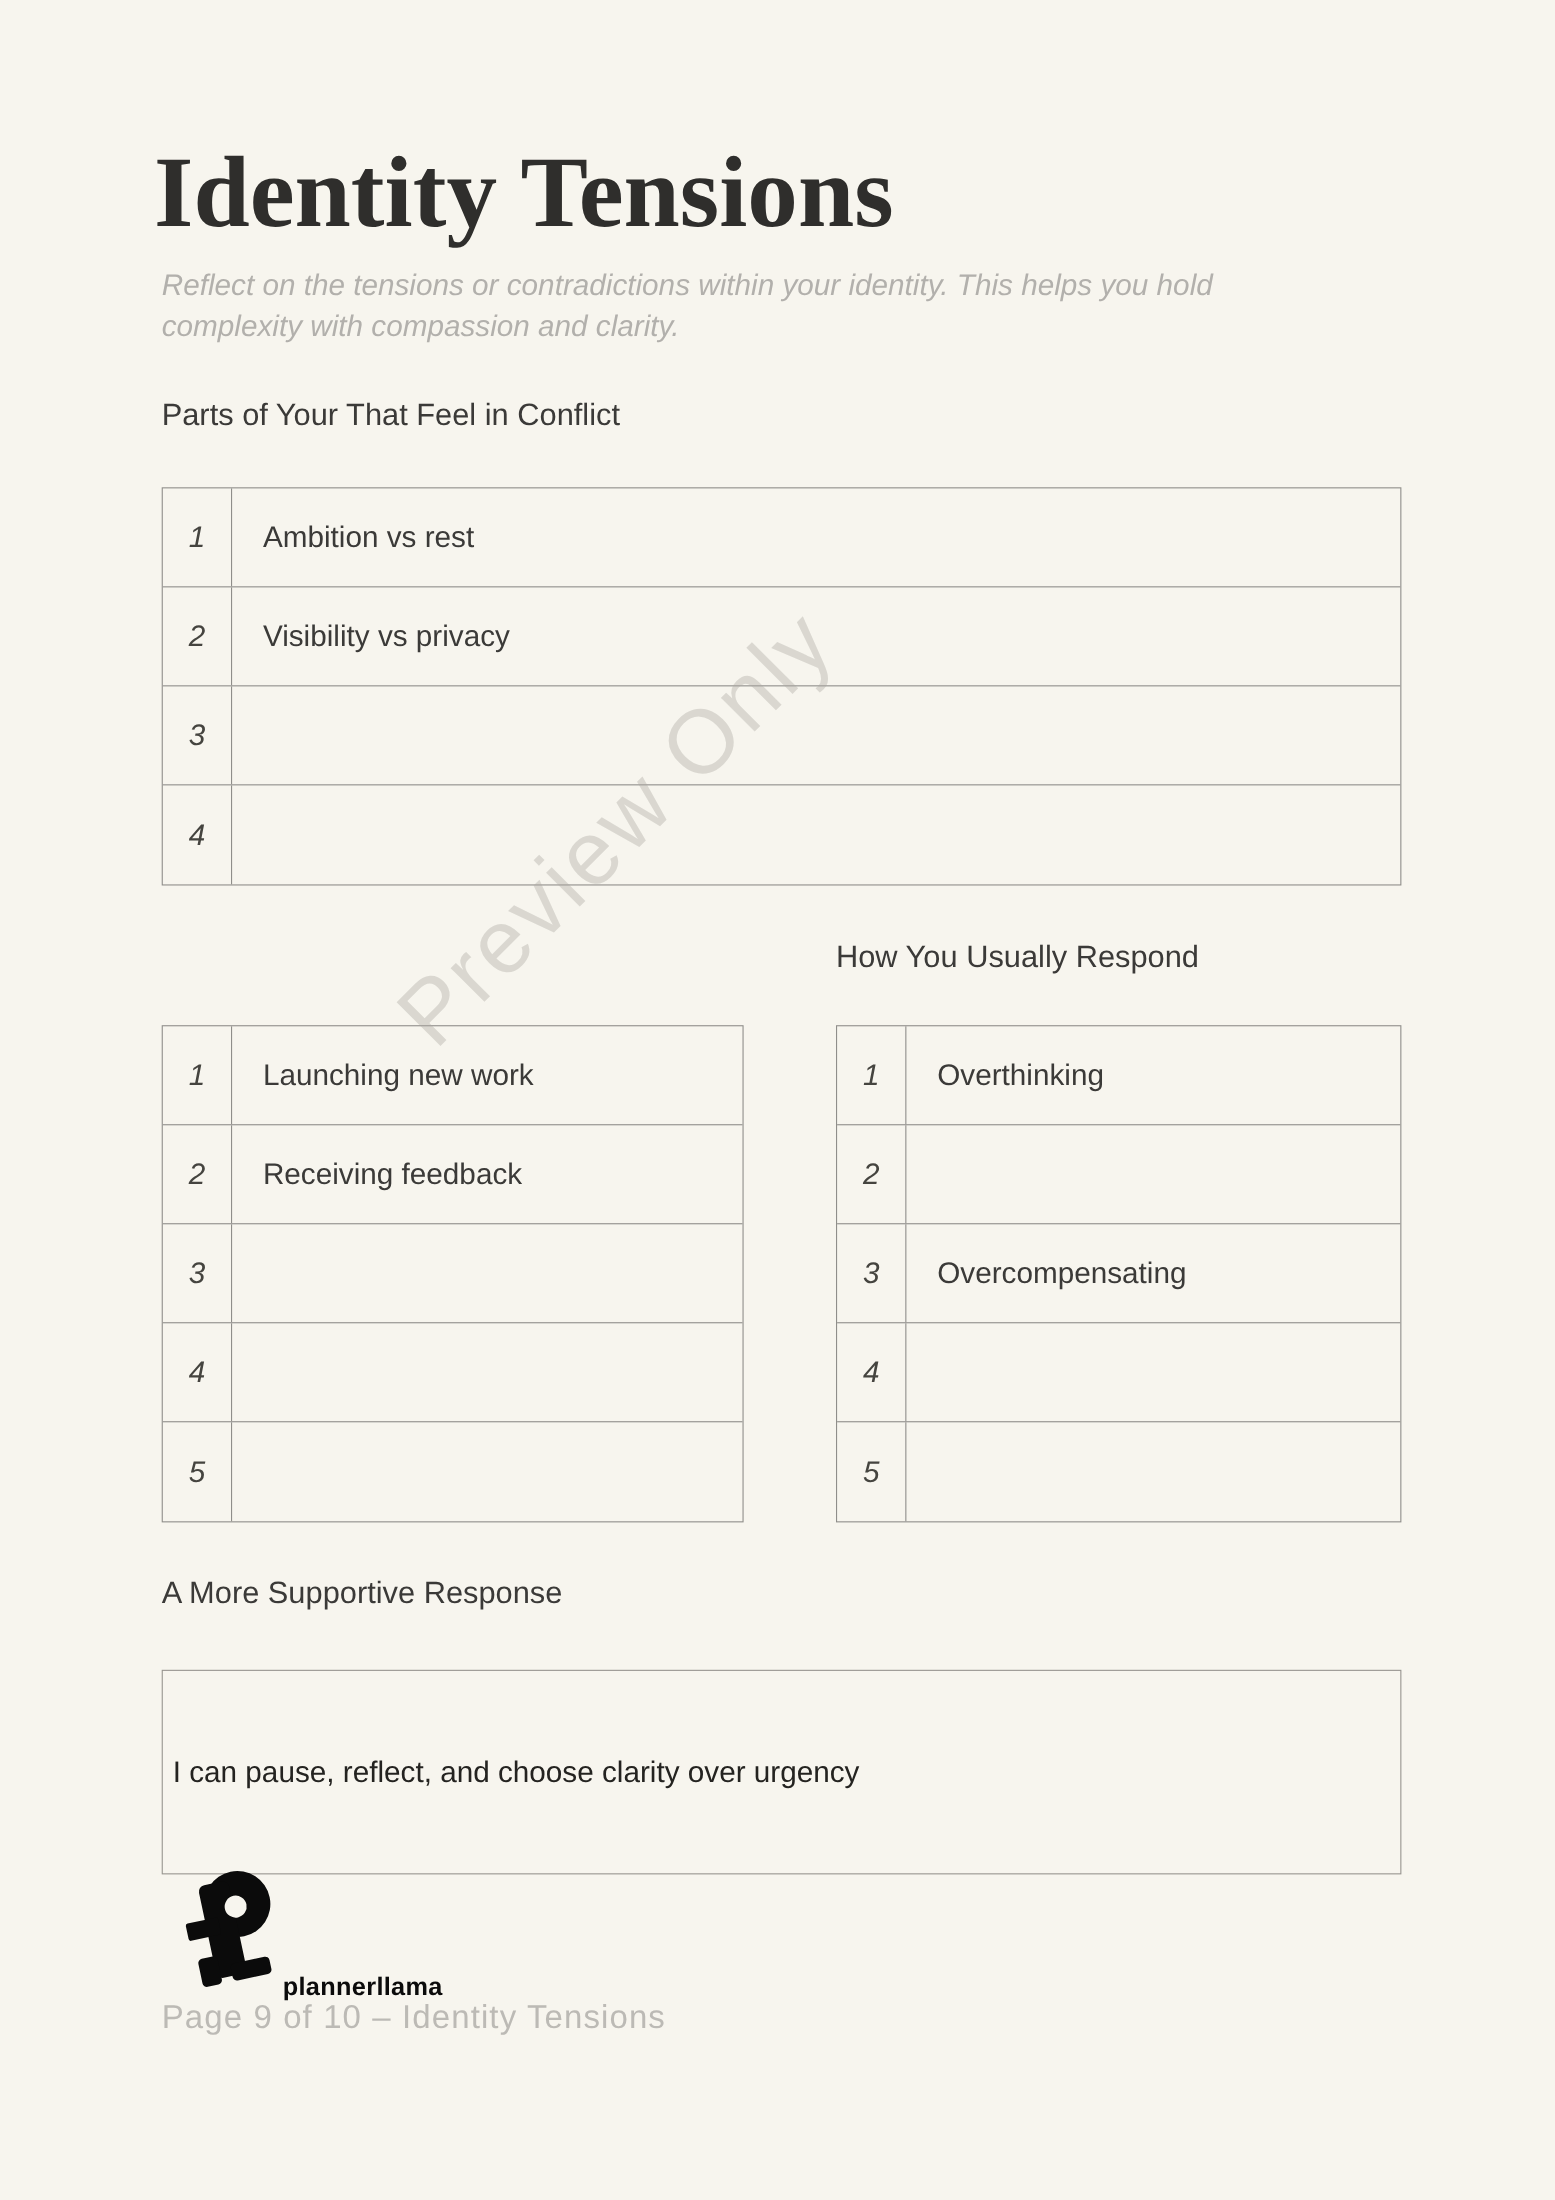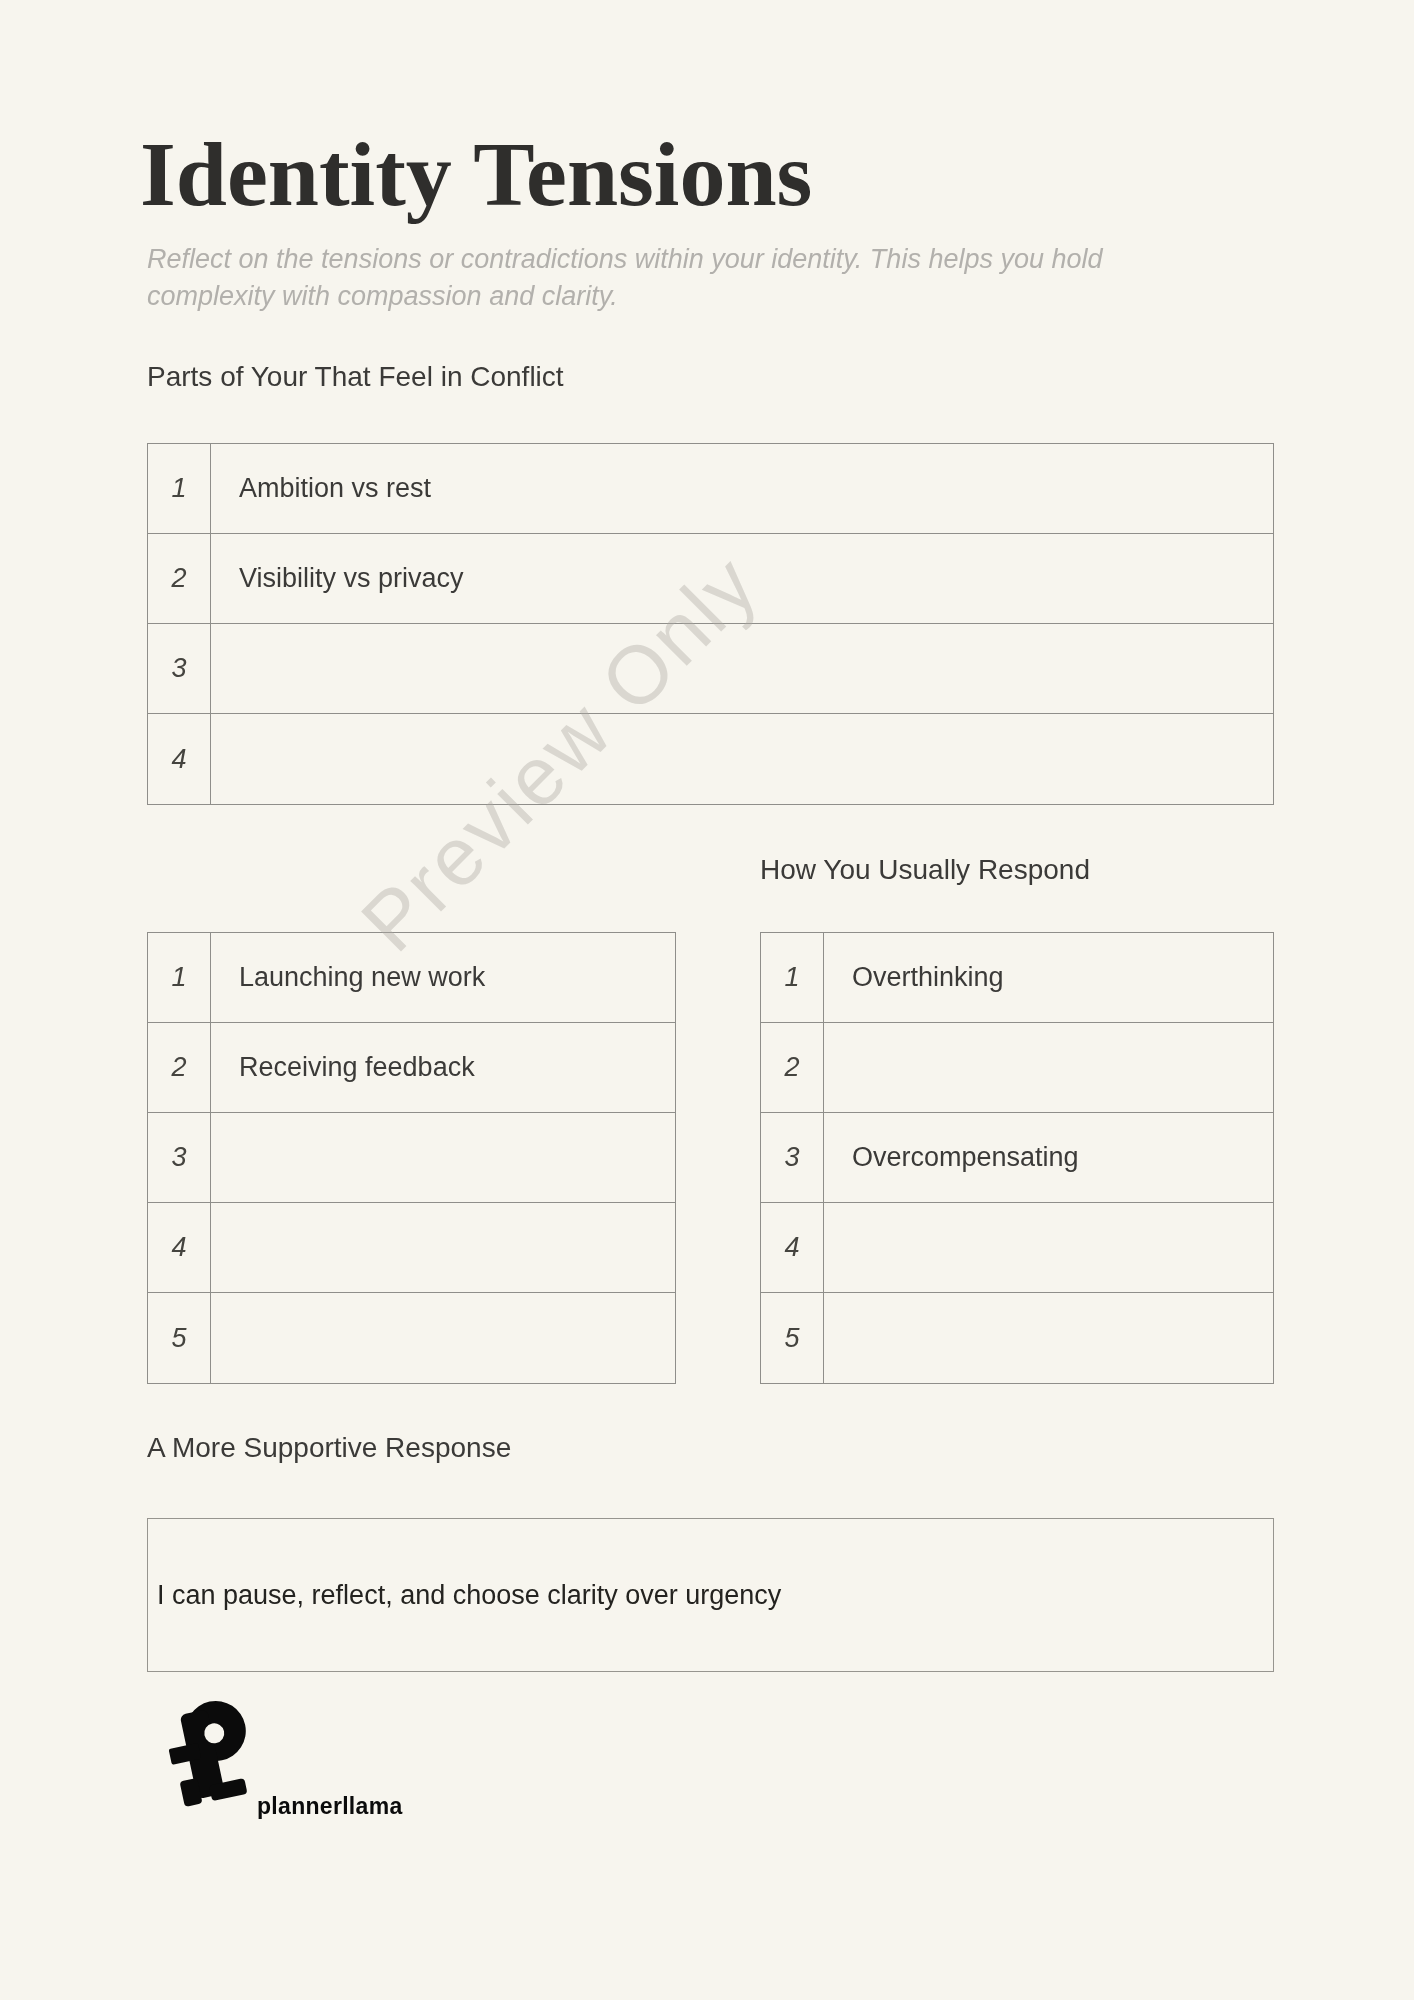--- a/index.html
+++ b/index.html
@@ -37,21 +37,21 @@
     width:63px; flex:0 0 63px; border-right:1px solid #8f8e8a;
     display:flex; align-items:center; justify-content:center;
     font-style:italic; font-size:27px; color:#45443f;
   }
   .tval {
     flex:1; display:flex; align-items:center;
     padding-left:28px; font-size:27px; color:#3b3a38;
   }
 
   .response-box {
-    position:absolute; left:147px; top:1518px; width:1127px; height:154px;
+    position:absolute; left:147px; top:1518px; width:1127px; height:186px;
     border:1px solid #97958f; display:flex; align-items:center; padding-left:9px;
   }
   .response-box span { font-size:27px; color:#242320; }
 
   .brand { position:absolute; left:158px; top:1696px; height:112px; }
   .brand svg { position:absolute; left:0; top:0; }
   .brand-text {
     position:absolute; left:99px; top:57px;
     font-size:23px; font-weight:800; letter-spacing:0.3px; color:#0b0b0b;margin-top:40px;
   }
@@ -154,16 +154,17 @@
         <rect x="30" y="14" width="28" height="86" rx="6"></rect>
         <rect x="12" y="45" width="30" height="16" rx="2"></rect>
         <rect x="16" y="79" width="18" height="26" rx="4"></rect>
         <rect x="44" y="89" width="36" height="16" rx="4"></rect>
         <circle cx="60" cy="39" r="10" fill="#f7f5ee"></circle>
       </g>
     </svg>
     <span class="brand-text">plannerllama</span>
   </div>
 
+  <div class="footer">Page 9 of 10 – Identity Tensions</div>
 
   <div class="watermark">Preview Only</div>
 
 </div>
 
 </body></html>

